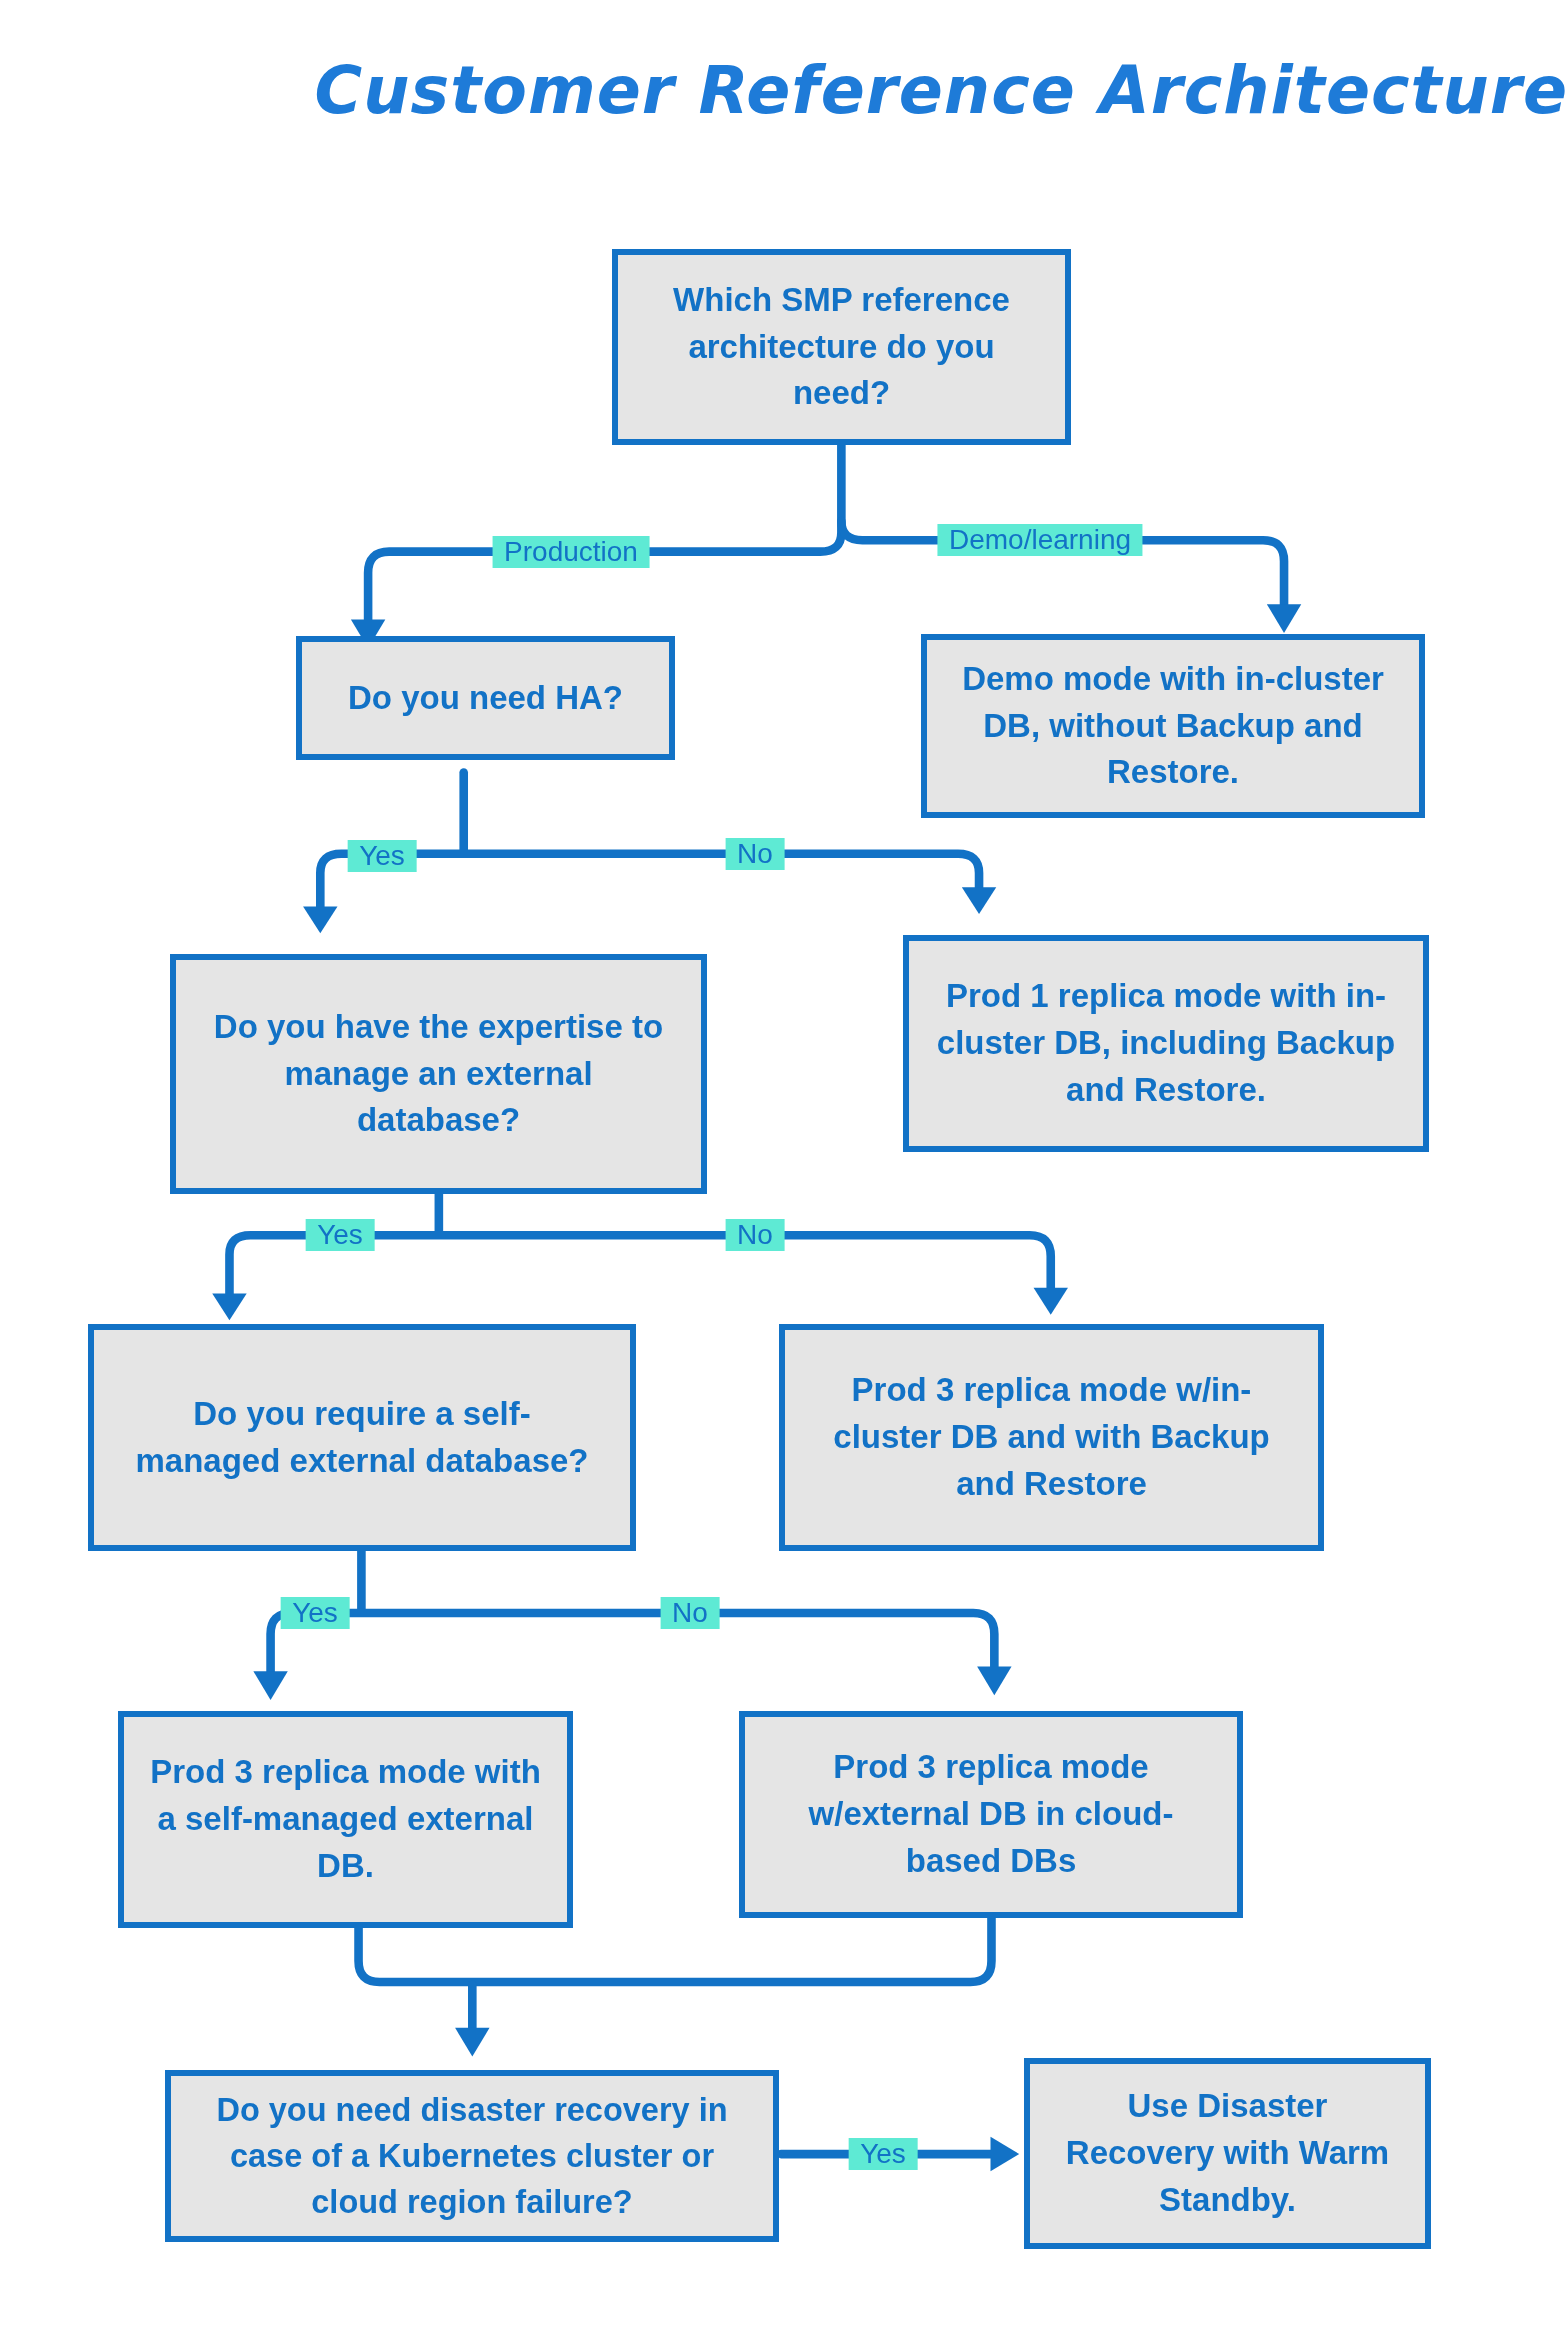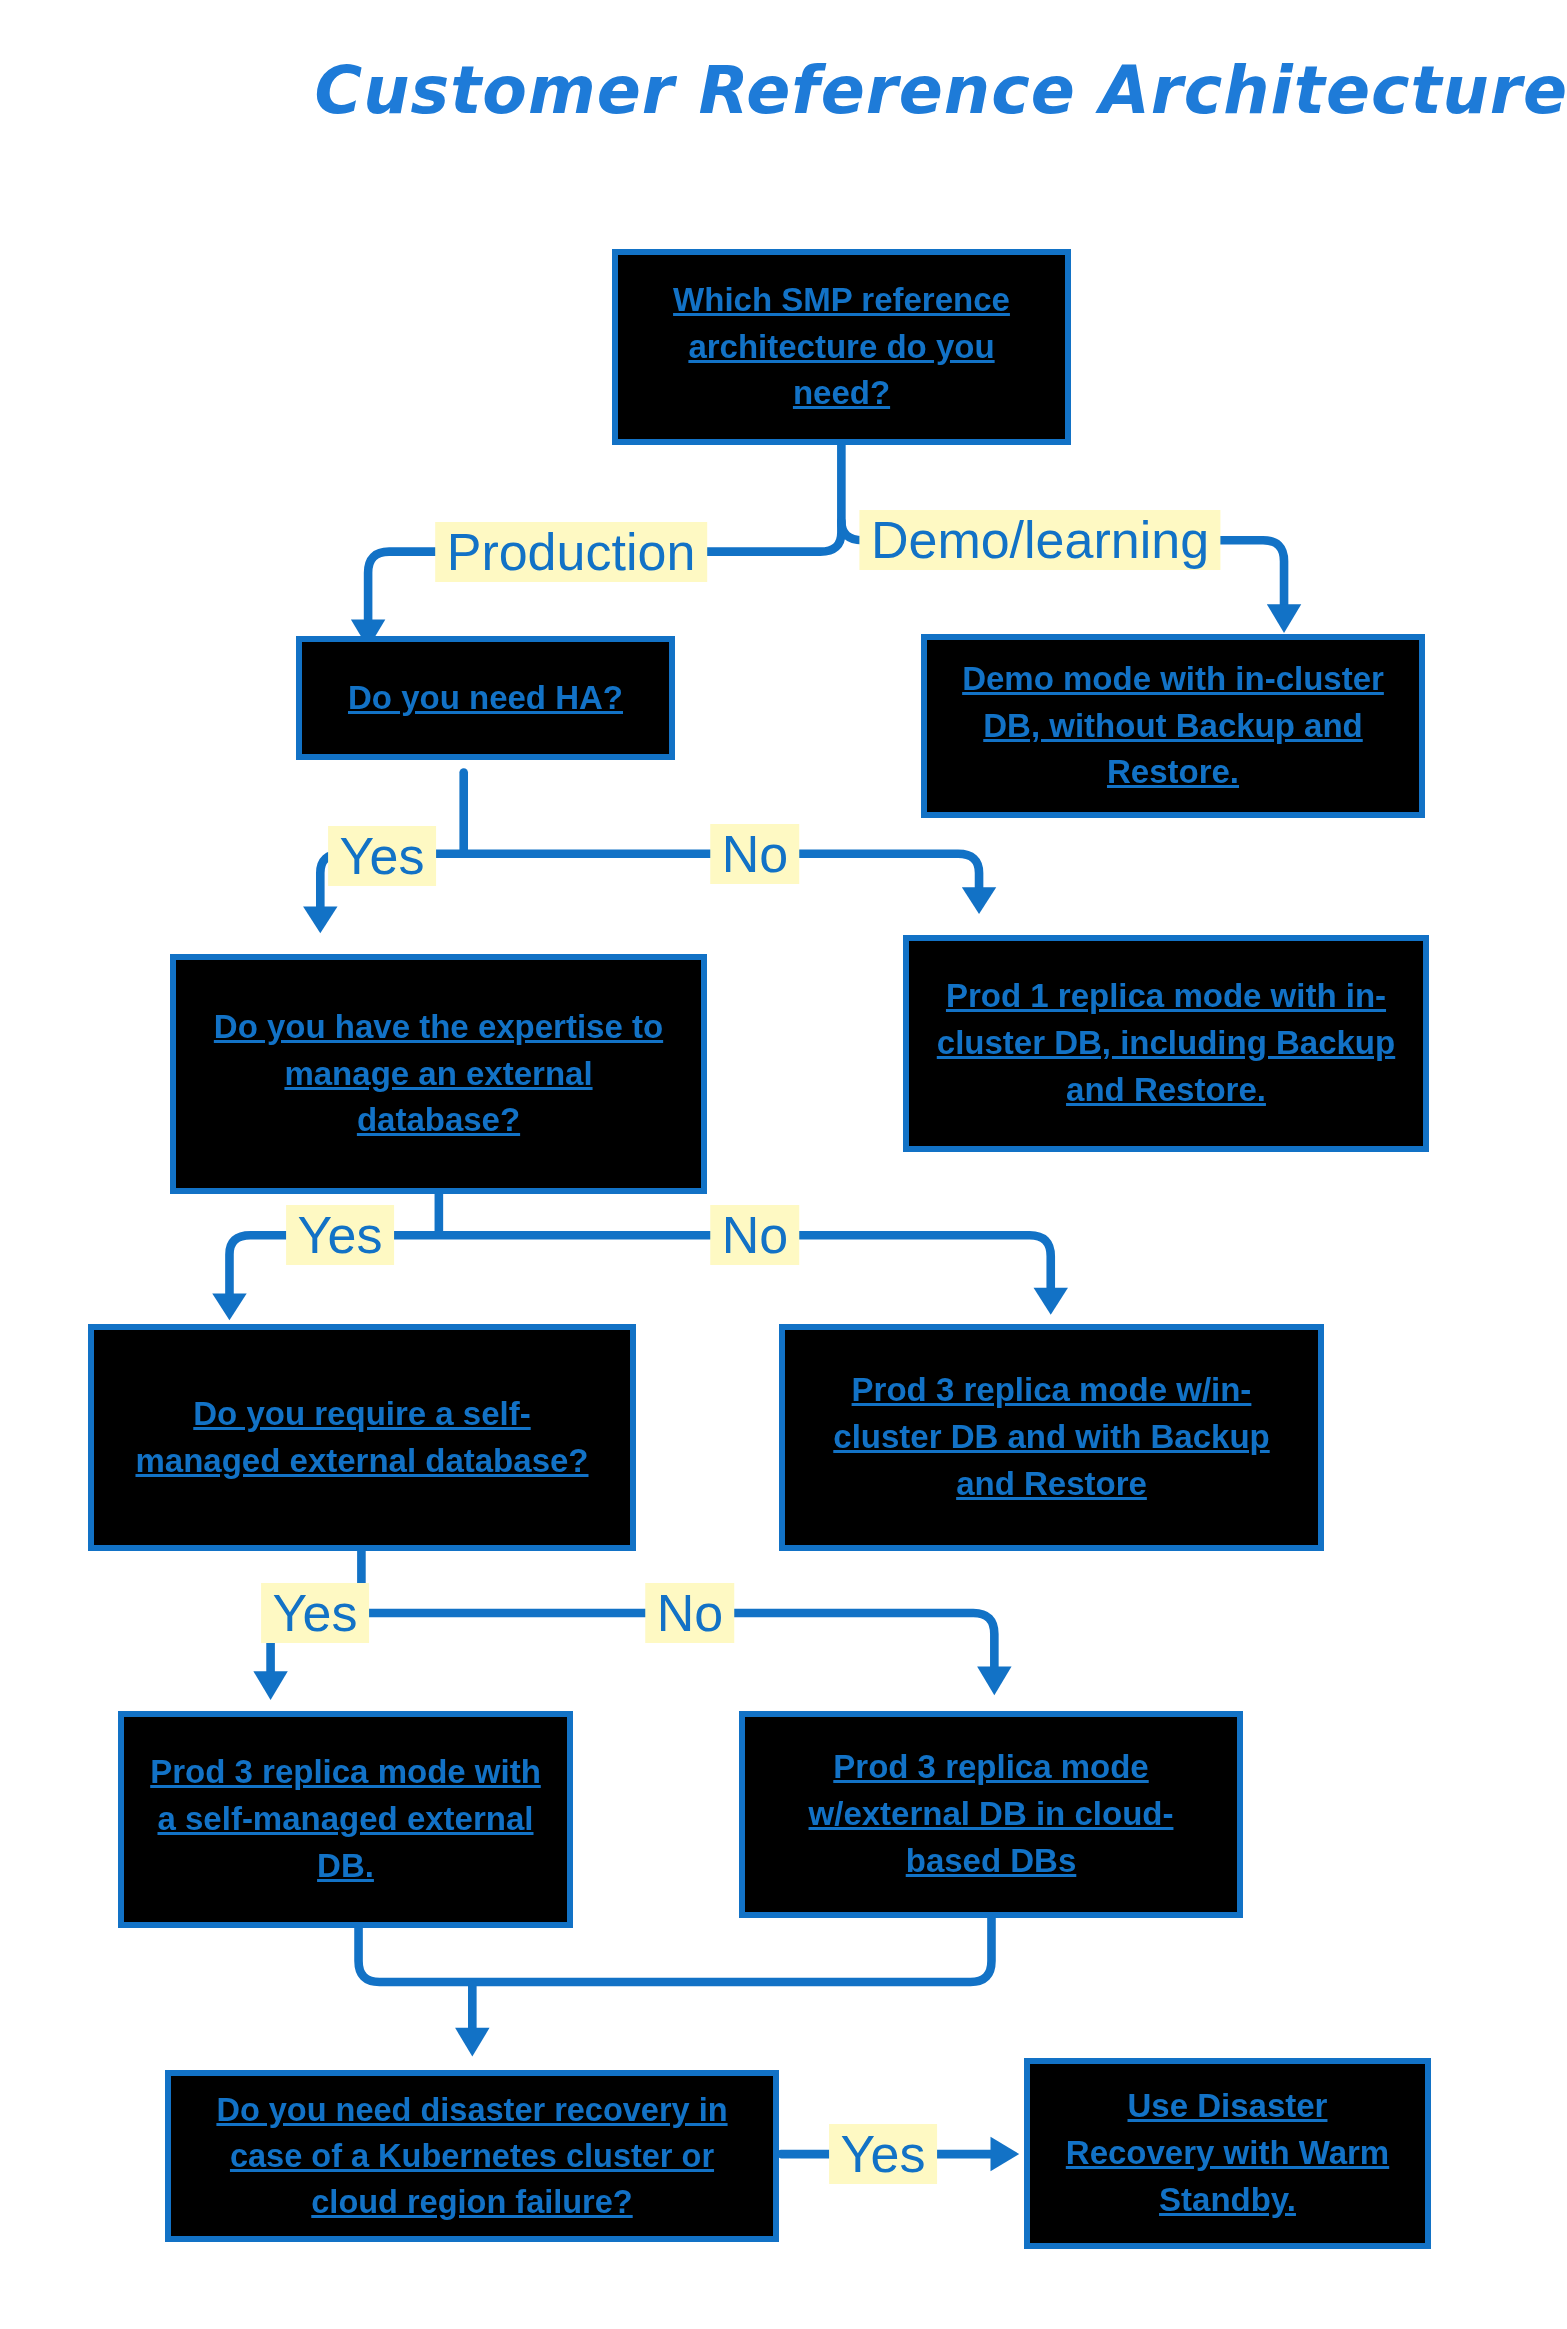--- a/index.html
+++ b/index.html
@@ -20,39 +20,38 @@
     font-weight:700;
     font-size:65px;
     letter-spacing:1px;
     color:#1e7bd8;
   }
   .connectors{position:absolute;left:0;top:0;}
   .node{
     position:absolute;
     box-sizing:border-box;
     border:6.7px solid #1272c6;
-    background:#000000;
+    background:#e5e5e5;
     color:#1272c6;
     font-weight:700;
     font-size:33px;
     line-height:1.42;
     display:flex;
     align-items:center;
     justify-content:center;
     text-align:center;
-    text-decoration:underline;
   }
   .node > span{display:block;}
   .edge-label{
     position:absolute;
     transform:translate(-50%,-50%);
-    background:#fef9c3;
+    background:#5eead4;
     padding:0 11.5px;
     color:#1272c6;
-    font-size:52px;
+    font-size:28px;
     font-weight:400;
     white-space:nowrap;
   }
   
   #n-q-which      {left:612px;  top:249px;  width:459px; height:196px;}
   #n-q-which span {max-width:382px;}
   #n-q-ha         {left:296px;  top:636px;  width:379px; height:124px;}
   #n-demo         {left:921px;  top:634px;  width:504px; height:184px;}
   #n-demo span    {max-width:440px;}
   #n-q-expertise  {left:170px;  top:954px;  width:537px; height:240px;}

